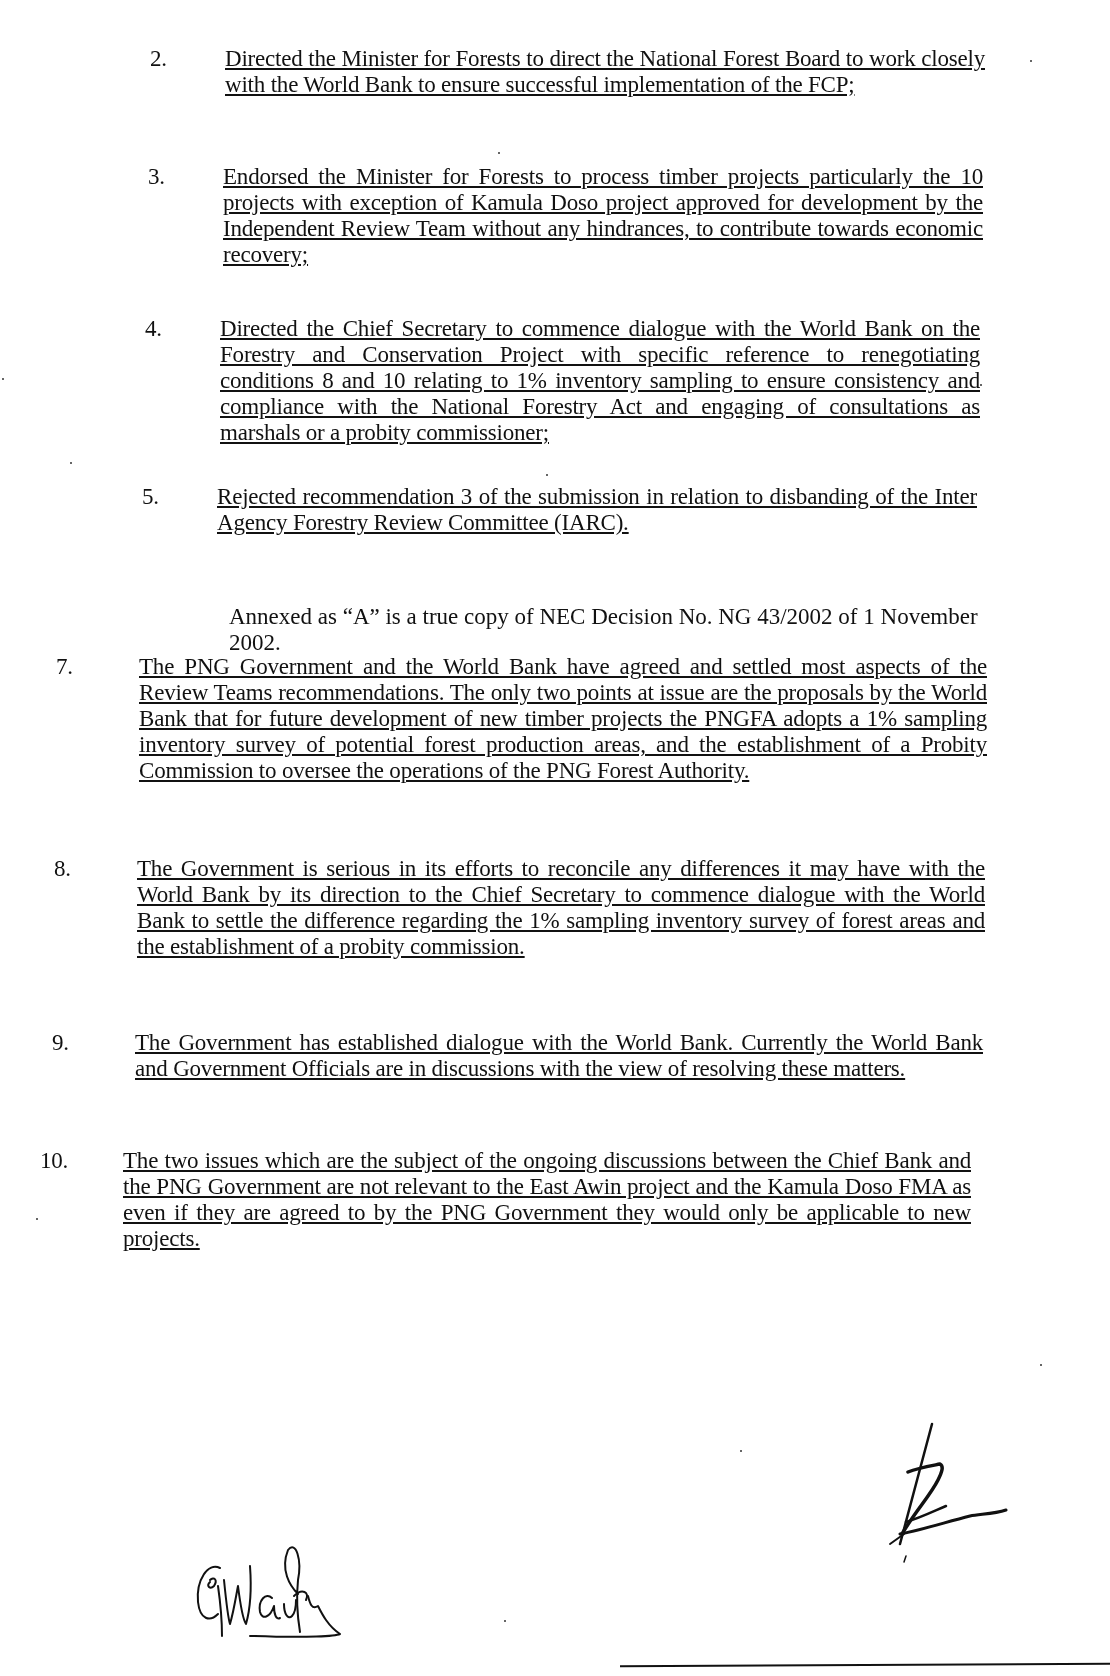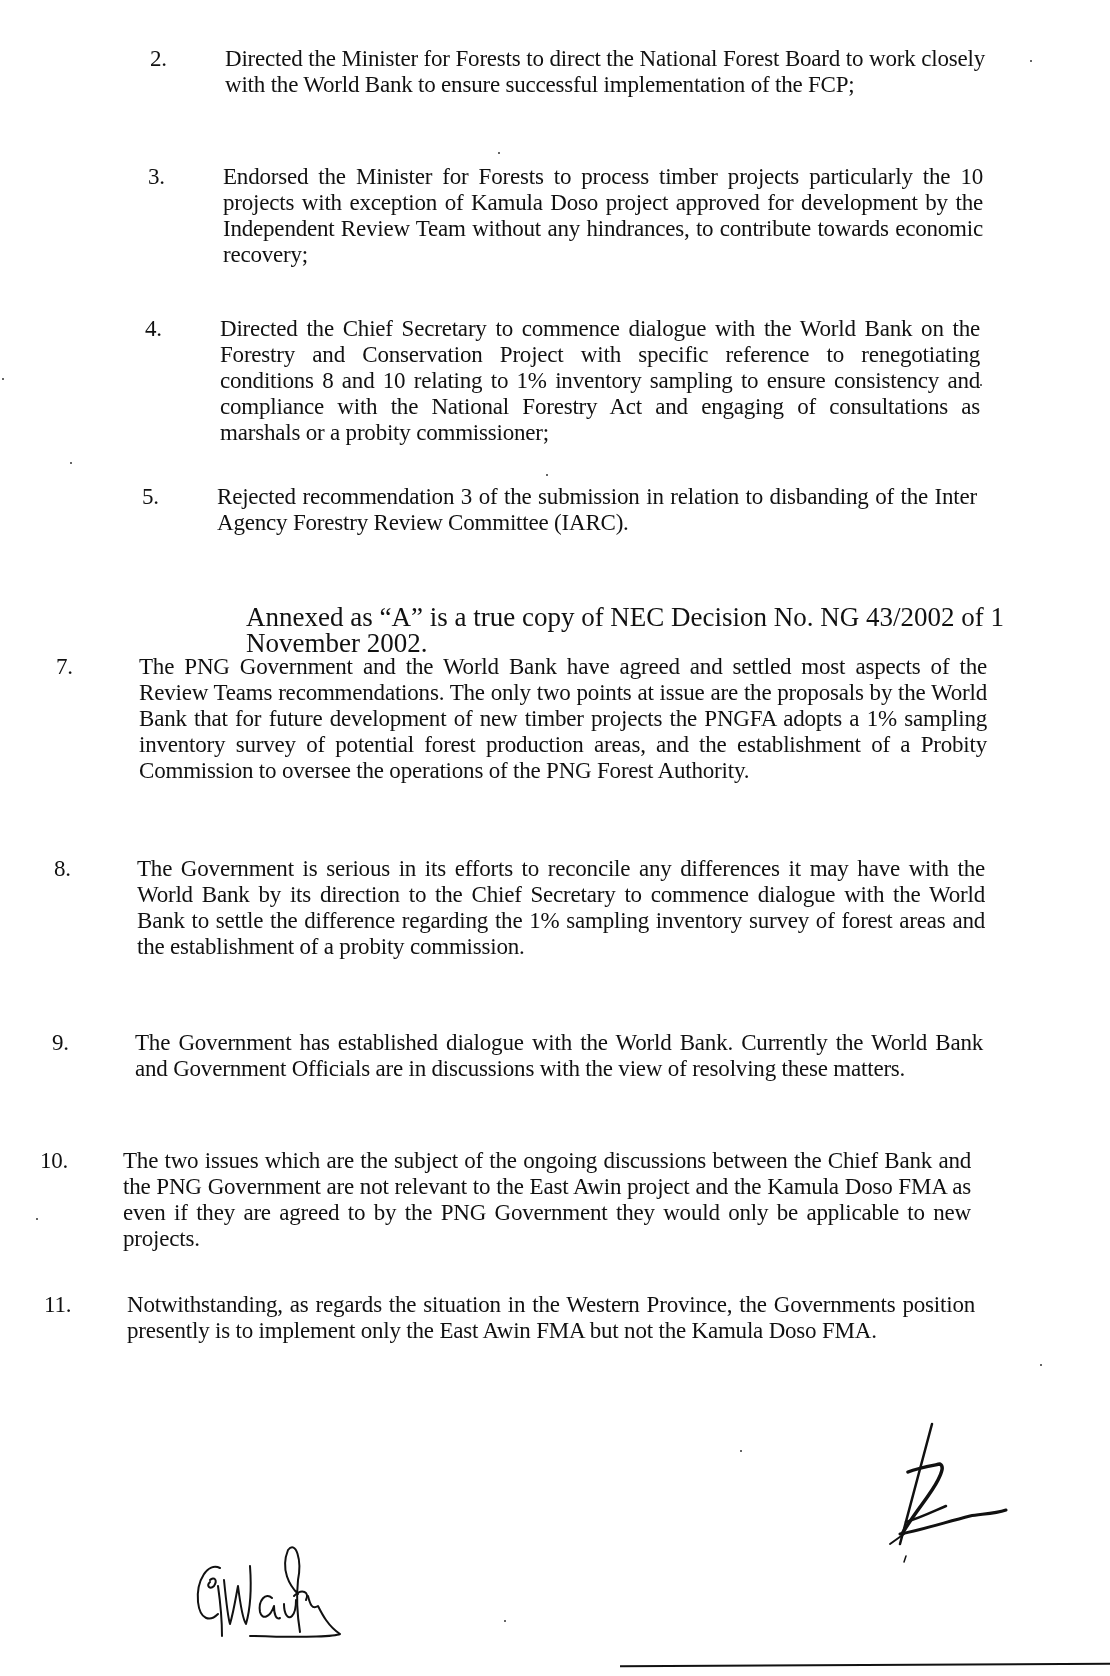--- a/index.html
+++ b/index.html
@@ -28,33 +28,34 @@
       letter-spacing: -0.2px;
     }
     .num {
       position: absolute;
       left: 0;
       top: 0;
     }
     .text {
       text-align: justify;
       text-align-last: left;
+      text-decoration: underline;
     }
     
     .sub .num { left: 0; }
     .sub .text { margin-left: 75px; width: 760px; }
     
     .main .text { margin-left: 83px; width: 848px; }
 
     .annex {
       position: absolute;
-      left: 246px;
+      left: 229px;
       top: 604px;
       width: 760px;
-      font-size: 27px;
+      font-size: 23px;
       line-height: 26px;
     }
     .speck {
       position: absolute;
       width: 2px; height: 2px;
       background: #333;
       border-radius: 1px;
     }
     .sig {
       position: absolute;
@@ -101,24 +102,20 @@
   <div class="item main" style="left:52px; top:1030px;">
     <span class="num">9.</span>
     <div class="text">The Government has established dialogue with the World Bank.  Currently the World Bank and Government Officials are in discussions with the view of resolving these matters.</div>
   </div>
 
   <div class="item main" style="left:40px; top:1148px;">
     <span class="num">10.</span>
     <div class="text">The two issues which are the subject of the ongoing discussions between the Chief Bank and the PNG Government are not relevant to the East Awin project and the Kamula Doso FMA as even if they are agreed to by the PNG Government they would only be applicable to new projects.</div>
   </div>
 
-  <div class="item main" style="left:44px; top:1292px;">
-    <span class="num">11.</span>
-    <div class="text">Notwithstanding, as regards the situation in the Western Province, the Governments position presently is to implement only the East Awin FMA but not the Kamula Doso FMA.</div>
-  </div>
 
   <span class="speck" style="left:498px; top:152px;"></span>
   <span class="speck" style="left:1030px; top:60px;"></span>
   <span class="speck" style="left:2px; top:378px;"></span>
   <span class="speck" style="left:70px; top:462px;"></span>
   <span class="speck" style="left:546px; top:474px;"></span>
   <span class="speck" style="left:980px; top:384px;"></span>
   <span class="speck" style="left:36px; top:1218px;"></span>
   <span class="speck" style="left:740px; top:1450px;"></span>
   <span class="speck" style="left:504px; top:1620px;"></span>

